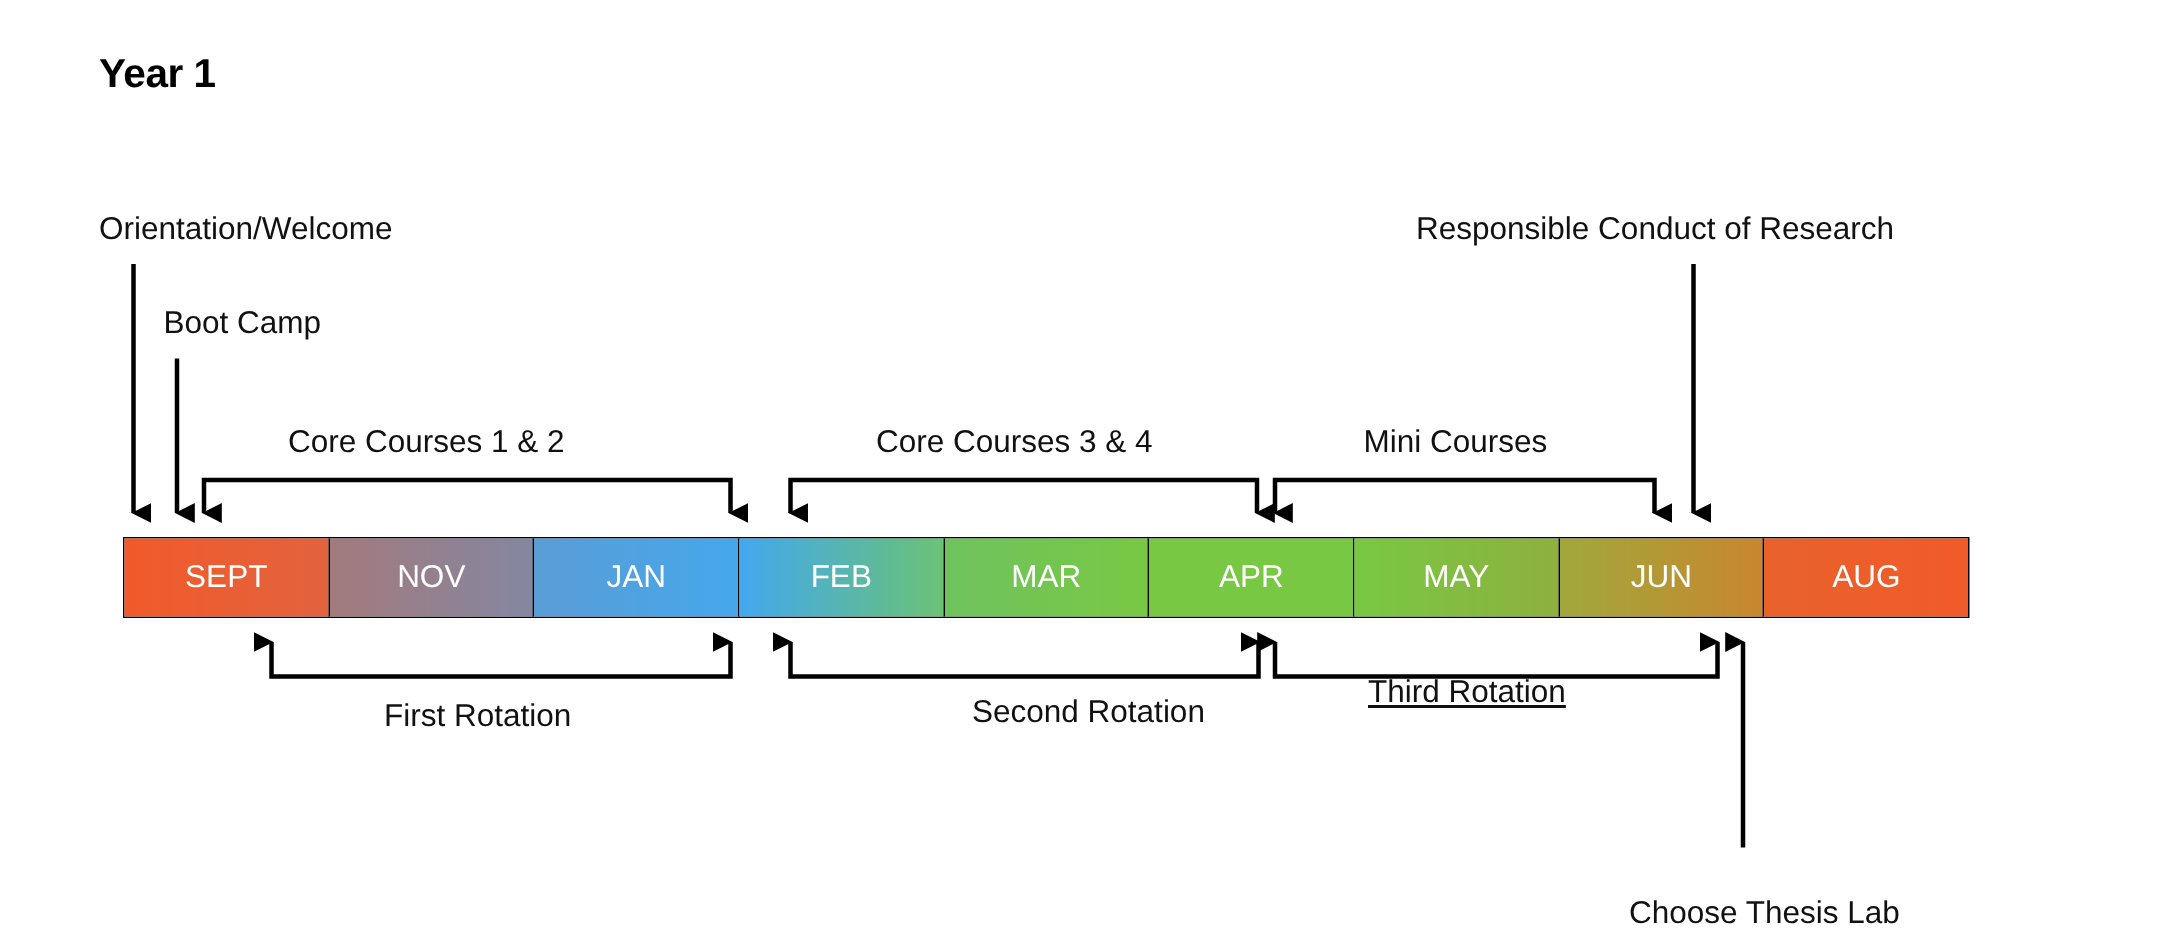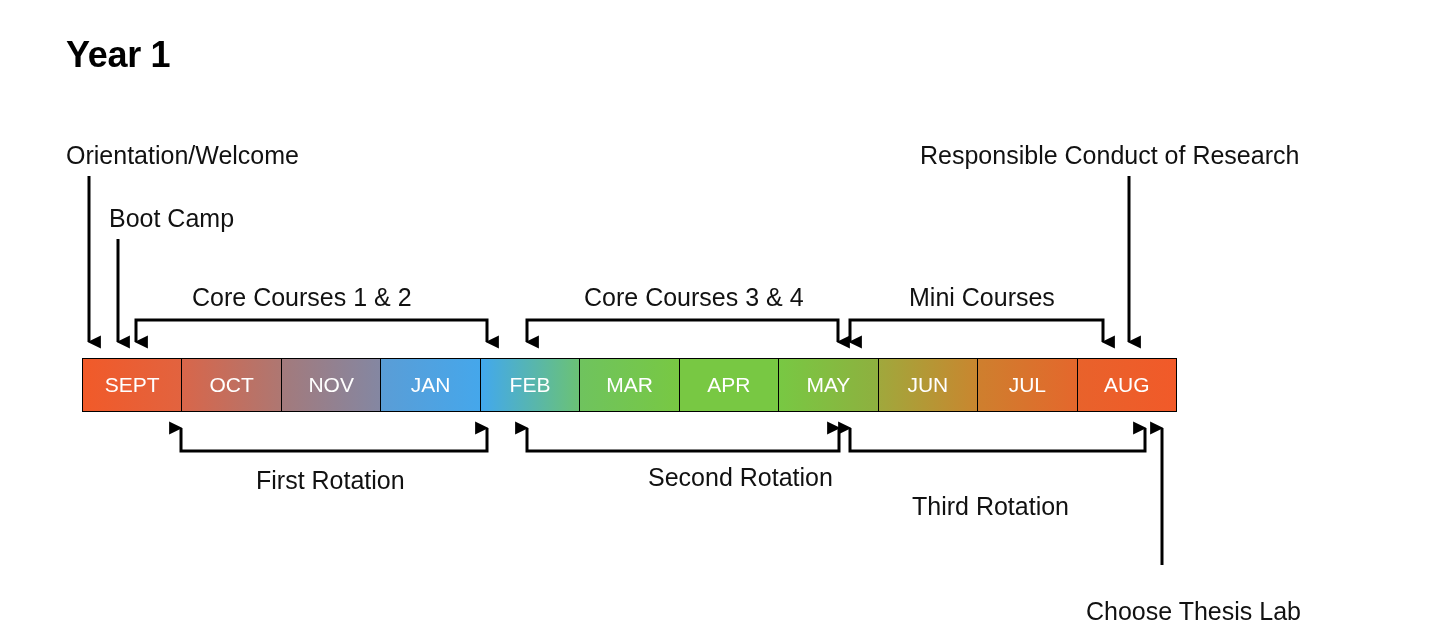--- a/index.html
+++ b/index.html
@@ -1,44 +1,41 @@
 <!DOCTYPE html>
 <html><head>
   <meta charset="utf-8">
   <style>
     html, body { margin: 0; padding: 0; background: #ffffff; }
     body { width: 1440px; height: 632px; position: relative; overflow: hidden;
            font-family: "Liberation Sans", "DejaVu Sans", sans-serif; color: #000; }
-    .title { position: absolute; left: 66px; top: 34px; font-size: 36px; font-weight: bold; letter-spacing: -0.3px; }
-    .label { position: absolute; font-size: 25px; white-space: nowrap; color: #111; }
-    .timeline { position: absolute; left: 82px; top: 358px; width: 1095px; height: 54px;
+    .title { position: absolute; left: 66px; top: 34px; font-size: 27px; font-weight: bold; letter-spacing: -0.3px; }
+    .label { position: absolute; font-size: 21px; white-space: nowrap; color: #111; }
+    .timeline { position: absolute; left: 82px; top: 358px; width: 1231px; height: 54px;
                 display: flex; border: 1.5px solid #000; box-sizing: border-box; }
     .cell { flex: 1 1 0; display: flex; align-items: center; justify-content: center;
             color: #fff; font-size: 21px; border-right: 1.5px solid #000; box-sizing: border-box; }
     .cell:last-child { border-right: none; }
     svg.overlay { position: absolute; left: 0; top: 0; width: 1440px; height: 632px; pointer-events: none; }
   </style>
 </head>
 <body>
 
 <div class="title">Year 1</div>
 
 <div class="label" style="left:66px; top:141px;">Orientation/Welcome</div>
 <div class="label" style="left:109px; top:204px;">Boot Camp</div>
 <div class="label" style="left:192px; top:283px;">Core Courses 1 &amp; 2</div>
 <div class="label" style="left:584px; top:283px;">Core Courses 3 &amp; 4</div>
 <div class="label" style="left:909px; top:283px;">Mini Courses</div>
-<div class="label" style="left:920px; top:141px;">Responsible Conduct of Research</div>
+<div class="label" style="left:944px; top:141px;">Responsible Conduct of Research</div>
 
 <div class="timeline">
   <div class="cell" style="background: linear-gradient(to right, rgb(241, 90, 41), rgb(226, 99, 63));">
       <span>SEPT</span>
-    </div>
-  <div class="cell" style="background: linear-gradient(to right, rgb(216, 102, 74), rgb(174, 119, 114));">
-      <span>OCT</span>
     </div>
   <div class="cell" style="background: linear-gradient(to right, rgb(163, 122, 124), rgb(132, 135, 162));">
       <span>NOV</span>
     </div>
   <div class="cell" style="background: linear-gradient(to right, rgb(90, 157, 214), rgb(69, 167, 235));">
       <span>JAN</span>
     </div>
   <div class="cell" style="background: linear-gradient(to right, rgb(66, 168, 238), rgb(107, 194, 117));">
       <span>FEB</span>
     </div>
@@ -47,31 +44,28 @@
     </div>
   <div class="cell" style="background: linear-gradient(to right, rgb(120, 200, 67), rgb(120, 200, 67));">
       <span>APR</span>
     </div>
   <div class="cell" style="background: linear-gradient(to right, rgb(120, 200, 67), rgb(142, 176, 63));">
       <span>MAY</span>
     </div>
   <div class="cell" style="background: linear-gradient(to right, rgb(160, 168, 60), rgb(201, 134, 47));">
       <span>JUN</span>
     </div>
-  <div class="cell" style="background: linear-gradient(to right, rgb(206, 127, 46), rgb(228, 103, 44));">
-      <span>JUL</span>
-    </div>
   <div class="cell" style="background: linear-gradient(to right, rgb(232, 98, 43), rgb(241, 90, 41));">
       <span>AUG</span>
     </div>
 </div>
 
 <div class="label" style="left:256px; top:466px;">First Rotation</div>
 <div class="label" style="left:600px; top:463px;margin-left:48px;">Second Rotation</div>
-<div class="label" style="left:912px; top:492px;">Third Rotation</div>
+<div class="label" style="left:912px; top:450px;text-decoration:underline;">Third Rotation</div>
 <div class="label" style="left:1086px; top:577px;margin-top:20px;">Choose Thesis Lab</div>
 
 <svg class="overlay" viewBox="0 0 1440 632">
   <defs>
     <marker id="ah" viewBox="0 0 10 10" refX="5" refY="9" markerWidth="4.4" markerHeight="4.4" orient="auto-start-reverse">
       <path d="M0,0 L10,0 L5,10 z" fill="#000"></path>
     </marker>
   </defs>
   <g stroke="#000" stroke-width="3" fill="none">
 

